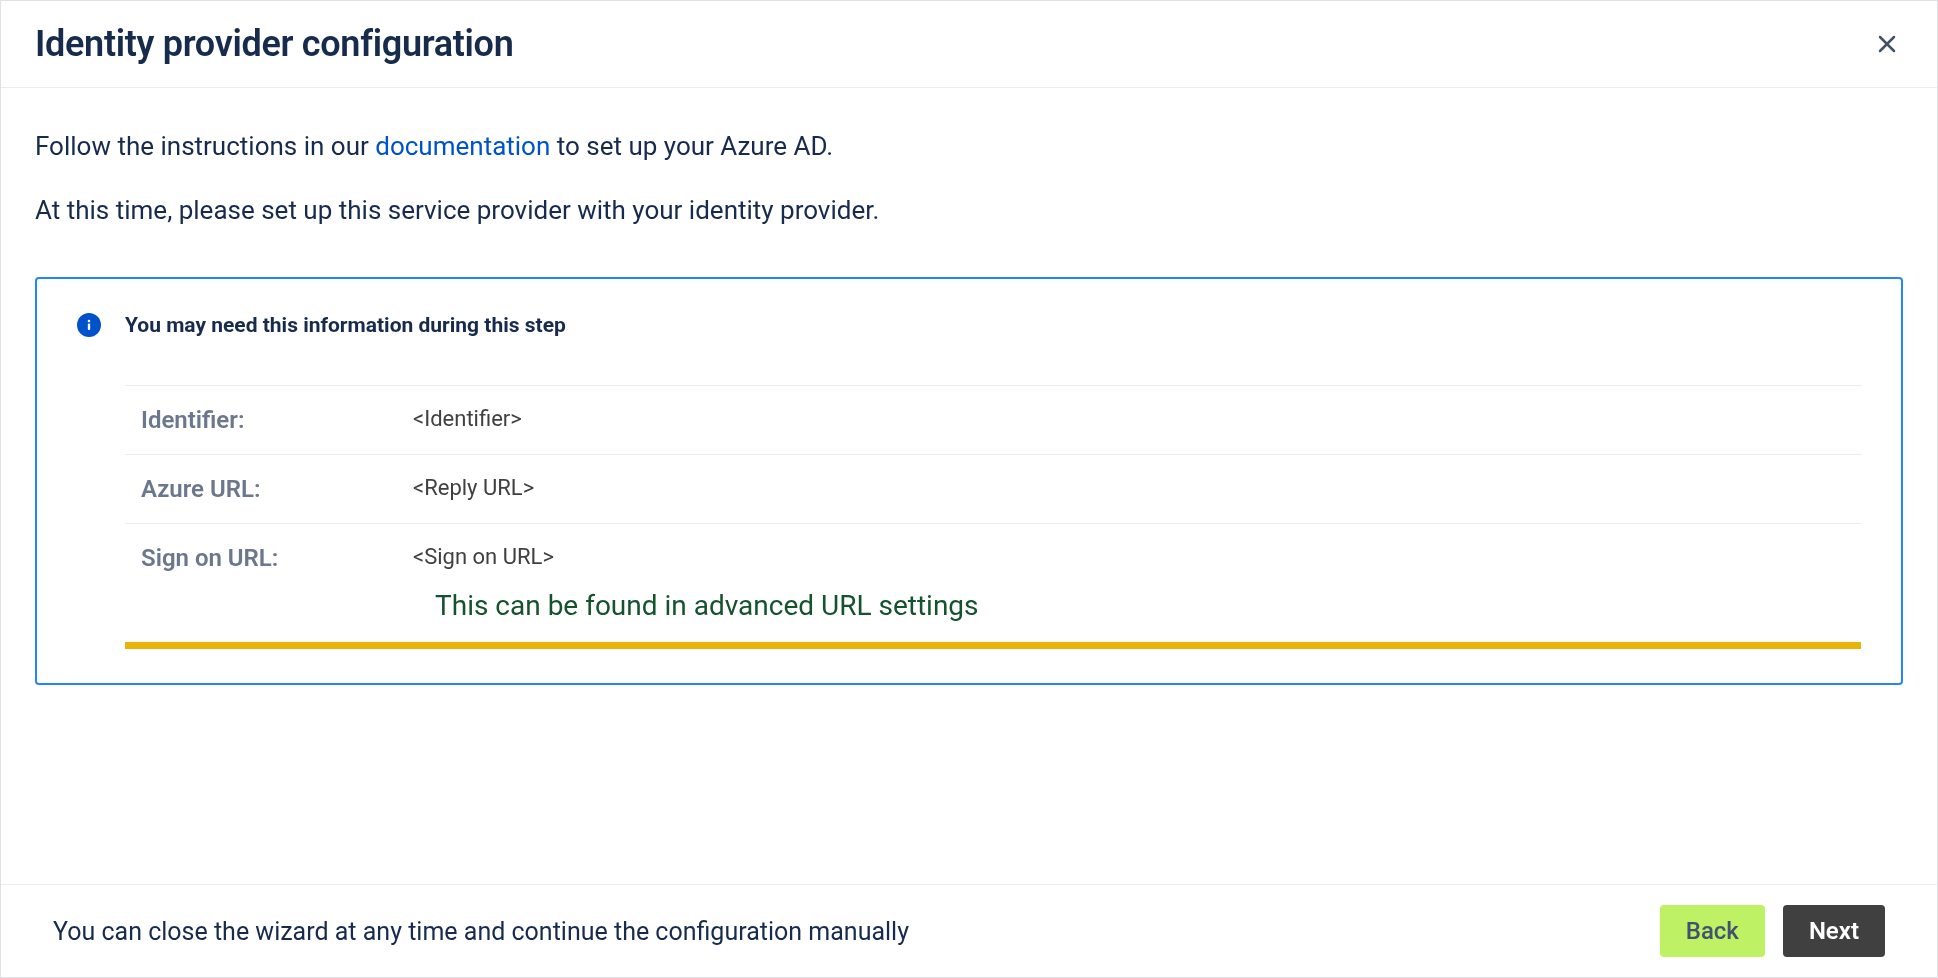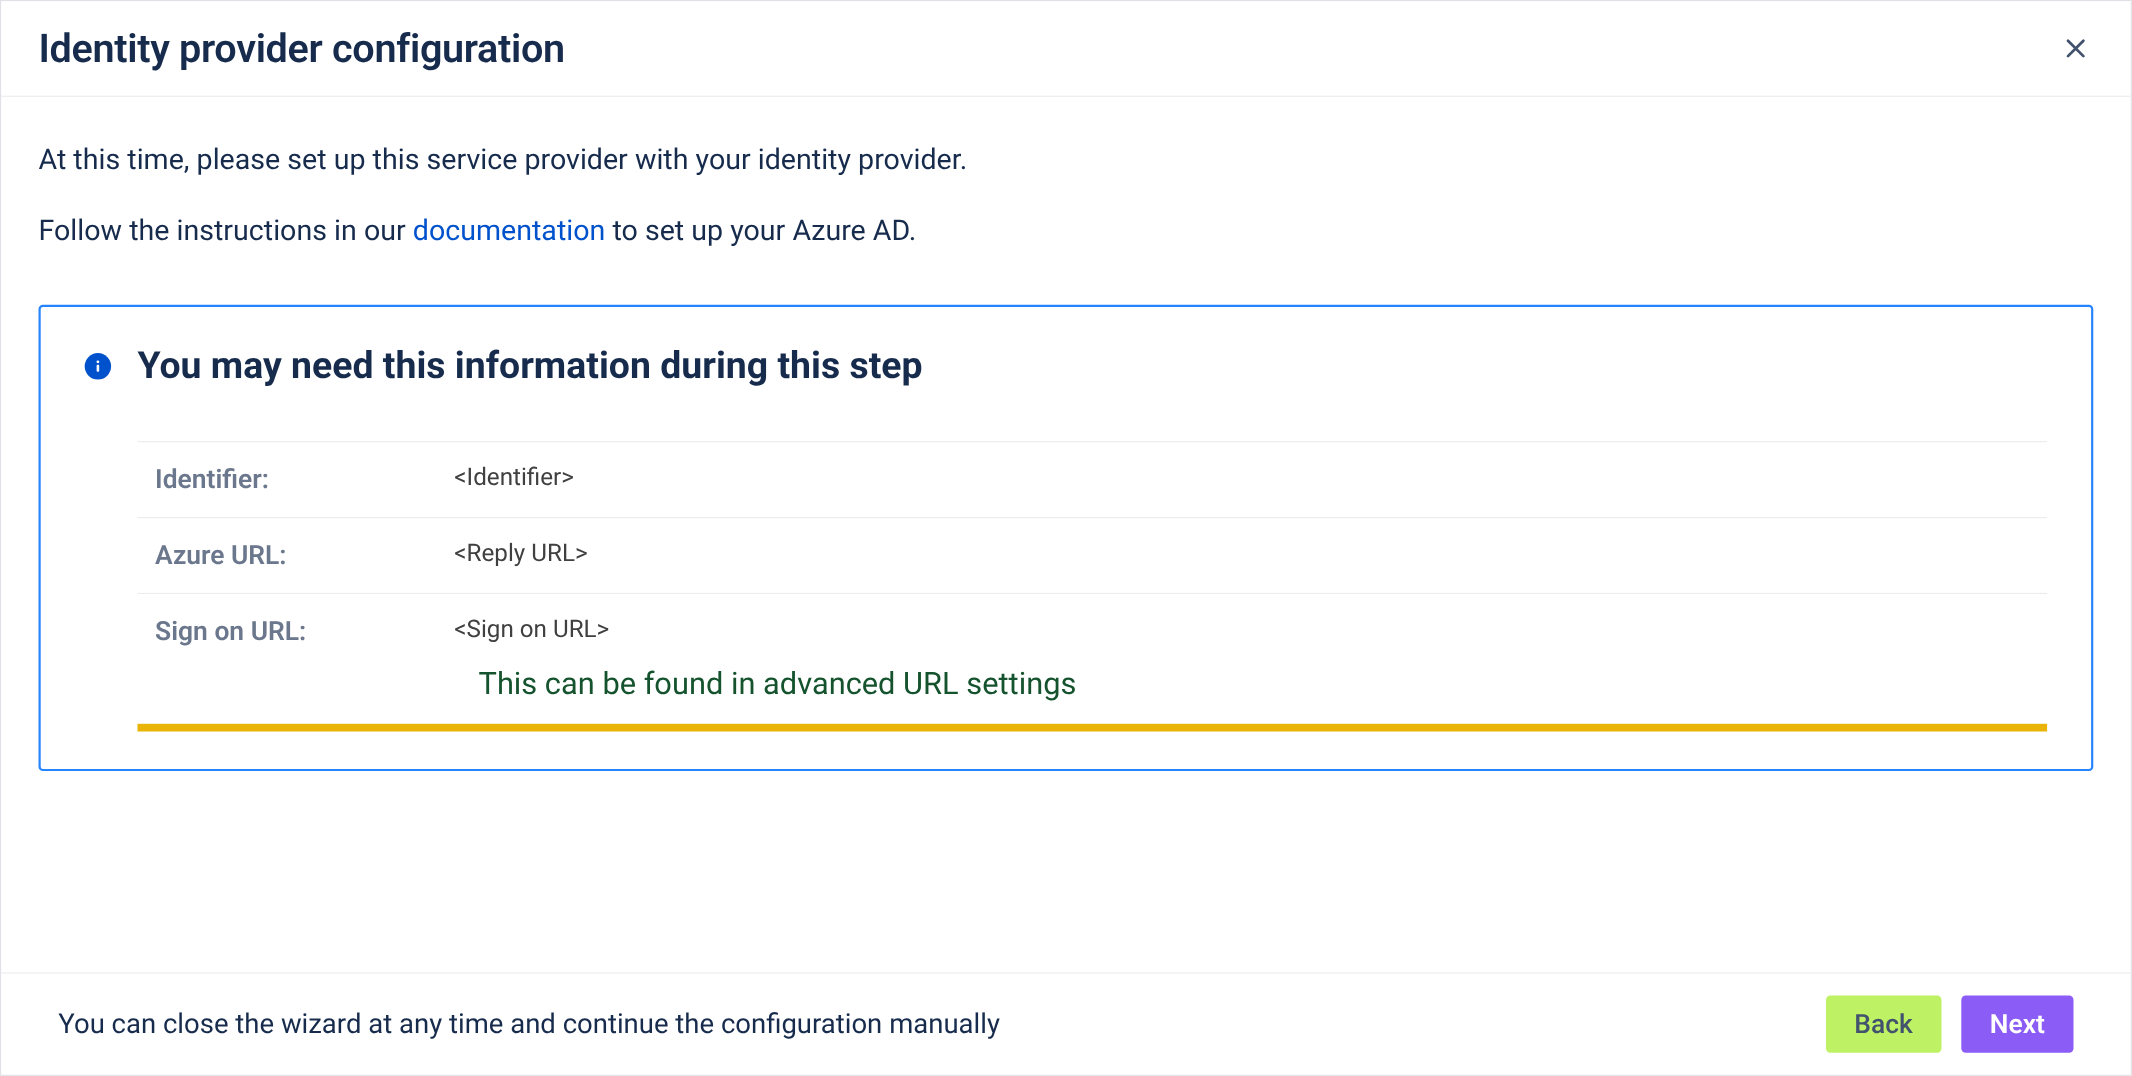--- a/index.html
+++ b/index.html
@@ -79,21 +79,21 @@
       display: flex;
       align-items: center;
       justify-content: center;
       flex-shrink: 0;
     }
     .info-icon svg {
       width: 14px;
       height: 14px;
     }
     .info-title {
-      font-size: 34px;
+      font-size: 21px;
       font-weight: 700;
       color: #172B4D;
     }
     .info-table {
       margin-left: 48px;
       margin-top: 48px;
     }
     .info-row {
       display: flex;
       border-top: 1px solid #ebecf0;
@@ -151,43 +151,43 @@
       border-radius: 4px;
       border: none;
       cursor: pointer;
       font-family: inherit;
     }
     .btn-secondary {
       background: #bef264;
       color: #42526E;
     }
     .btn-primary {
-      background: #8b5cf6;
+      background: #404040;
       color: #fff;
       font-weight: 600;
     }
   </style>
 </head>
 <body>
 
 <div class="header">
   <h1>Identity provider configuration</h1>
   <button class="close-btn">
     <svg viewBox="0 0 24 24" fill="none" stroke="currentColor" stroke-width="2.5" stroke-linecap="round">
       <line x1="5" y1="5" x2="19" y2="19"></line>
       <line x1="19" y1="5" x2="5" y2="19"></line>
     </svg>
   </button>
 </div>
 
 <div class="content">
-  <p class="intro-text">At this time, please set up this service provider with your identity provider.</p>
   <p class="intro-text">
     <span>Follow the instructions in our </span><a href="#">documentation</a><span> to set up your Azure AD.</span>
   </p>
+  <p class="intro-text">At this time, please set up this service provider with your identity provider.</p>
 
   <div class="info-panel">
     <div class="info-panel-header">
       <span class="info-icon">
         <svg viewBox="0 0 24 24" fill="currentColor">
           <circle cx="12" cy="5" r="2.2"></circle>
           <rect x="10" y="9.5" width="4" height="11" rx="1.5"></rect>
         </svg>
       </span>
       <div class="info-title">You may need this information during this step</div>

